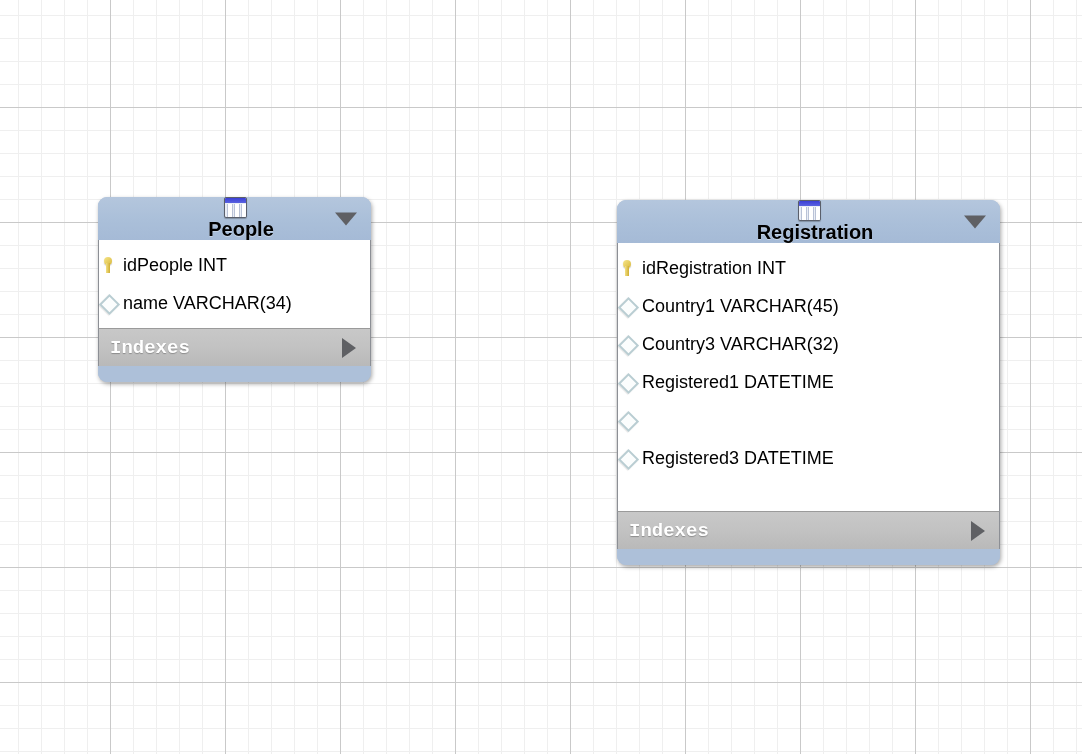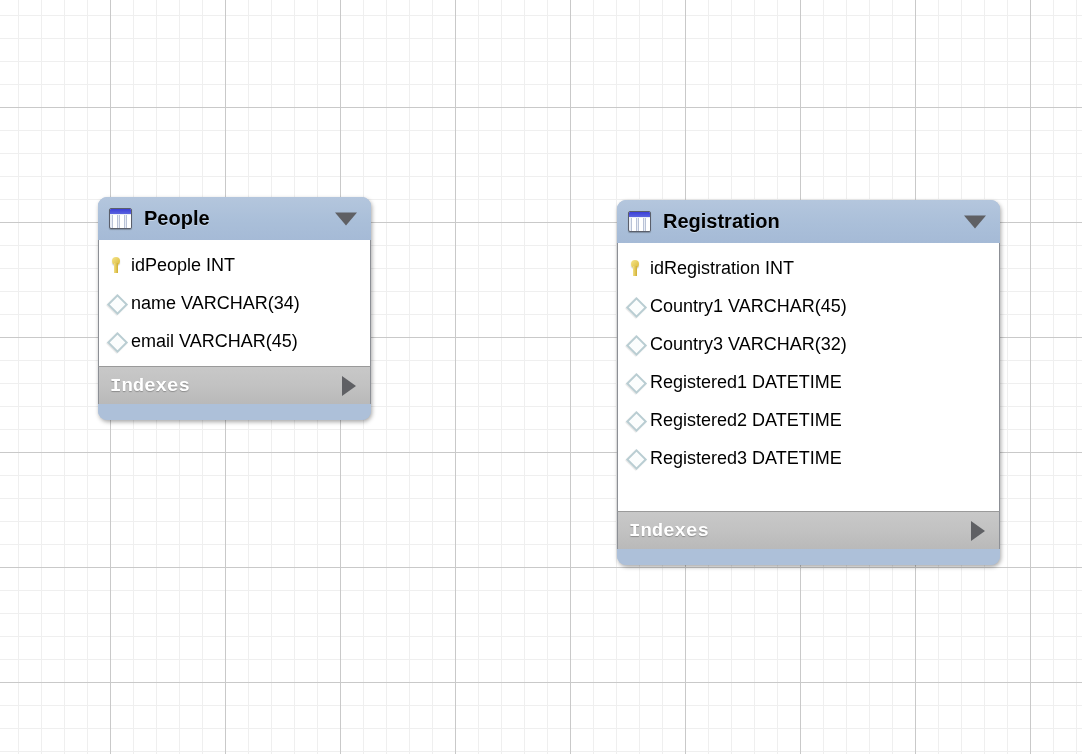--- a/index.html
+++ b/index.html
@@ -37,20 +37,21 @@
     padding-bottom:0;
   }
   .tbl-header{
     height:43px;
     border-radius:9px 9px 0 0;
     background:linear-gradient(to bottom,#b4c6dd 0%,#aabfd9 55%,#a5bad6 100%);
     display:flex;align-items:center;
     padding:0 10px 0 11px;
     box-sizing:border-box;
     position:relative;
+    flex-direction:column;
   }
   .tbl-icon{
     width:23px;height:21px;
     box-sizing:border-box;
     border:1px solid #5a5f6b;
     border-radius:2px;
     background:#e9edf5;
     position:relative;
     flex:0 0 auto;
     box-shadow:0 1px 1px rgba(0,0,0,0.25);
@@ -85,21 +86,21 @@
   .tbl-body{
     background:#ffffff;
     border-left:1px solid #8c8f95;
     border-right:1px solid #8c8f95;
     box-sizing:border-box;
     padding:6px 0 6px 0;
   }
   .col-row{
     display:flex;align-items:center;
     height:38px;
-    padding-left:8px;
+    padding-left:0;
     box-sizing:border-box;
   }
   .col-icon{
     width:18px;height:18px;flex:0 0 auto;position:relative;margin-right:6px;
   }
   
   .key-ico::before{
     content:"";position:absolute;left:5px;top:1px;
     width:8px;height:8px;border-radius:50%;
     background:linear-gradient(135deg,#f6e58a,#d9b93c);
@@ -176,24 +177,20 @@
     <div class="col-row">
       <span class="col-icon key-ico"></span>
       <span class="col-text">idPeople INT</span>
     </div>
 
     <div class="col-row">
       <span class="col-icon dia-ico"></span>
       <span class="col-text">name VARCHAR(34)</span>
     </div>
 
-    <div class="col-row">
-      <span class="col-icon dia-ico"></span>
-      <span class="col-text">email VARCHAR(45)</span>
-    </div>
 
   </div>
 
   <div class="tbl-indexes">
     <span class="idx-label">Indexes</span>
     <span class="tri-right"></span>
   </div>
 
   <div class="tbl-foot"></div>
 </div>
@@ -229,21 +226,20 @@
       <span class="col-text">Country3 VARCHAR(32)</span>
     </div>
 
     <div class="col-row">
       <span class="col-icon dia-ico"></span>
       <span class="col-text">Registered1 DATETIME</span>
     </div>
 
     <div class="col-row">
       <span class="col-icon dia-ico"></span>
-      <span class="col-text">Registered2 DATETIME</span>
     </div>
 
     <div class="col-row">
       <span class="col-icon dia-ico"></span>
       <span class="col-text">Registered3 DATETIME</span>
     </div>
 
   </div>
 
   <div class="tbl-indexes">

